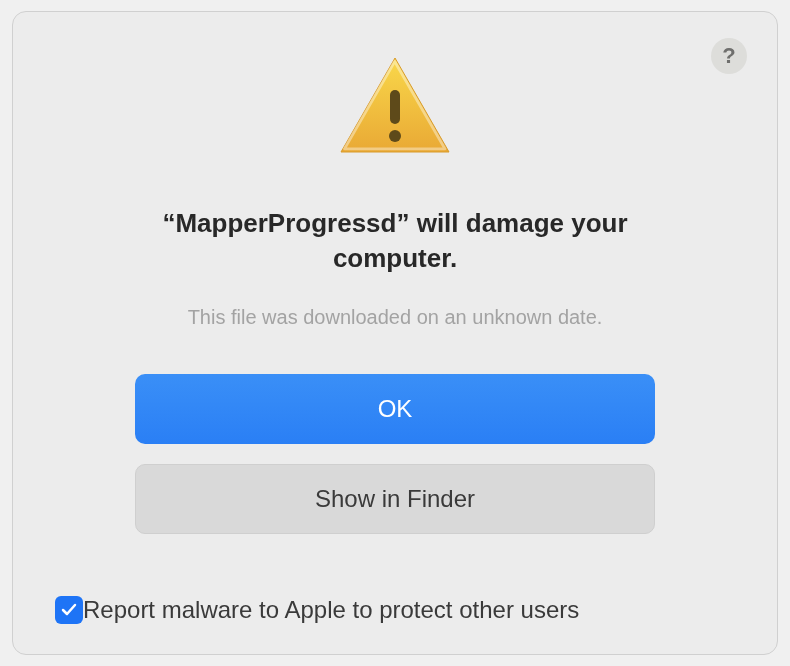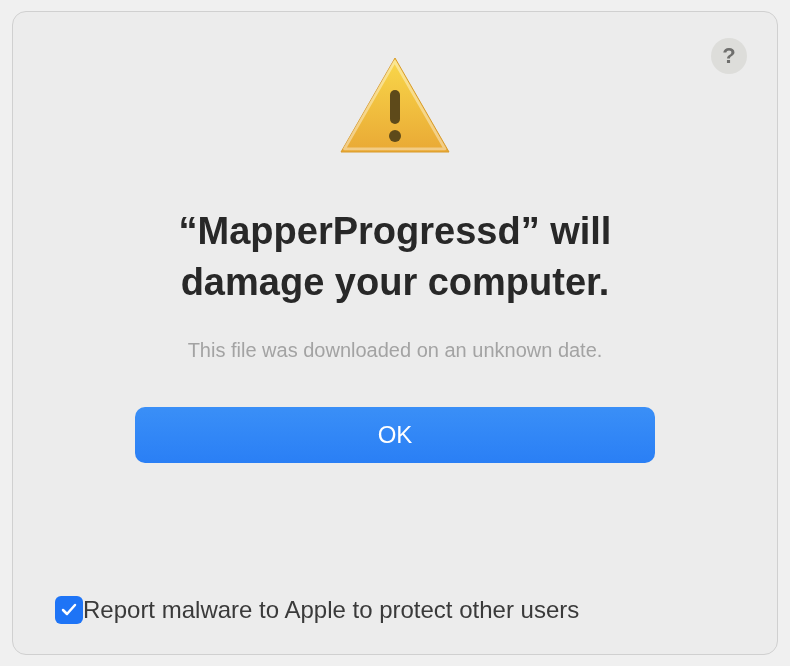--- a/index.html
+++ b/index.html
@@ -43,37 +43,37 @@
       cursor: pointer;
       color: #6f6f6d;
       font-size: 22px;
       font-weight: 600;
     }
     .warning-icon {
       margin-top: 10px;
       margin-bottom: 40px;
     }
     .heading {
-      font-size: 38px;
+      font-size: 26px;
       font-weight: 700;
       color: #282828;
       text-align: center;
       line-height: 1.35;
       margin-bottom: 30px;
       max-width: 560px;
     }
     .subtext {
       font-size: 20px;
       color: #a3a3a3;
       text-align: center;
       margin-bottom: 45px;
     }
     .btn {
       width: 520px;
-      height: 56px;
+      height: 70px;
       border-radius: 10px;
       border: none;
       font-size: 24px;
       font-weight: 400;
       cursor: pointer;
       margin-bottom: 20px;
     }
     .btn-primary {
       background: linear-gradient(180deg, #3a8ff7 0%, #2a7ff5 100%);
       color: #ffffff;
@@ -128,20 +128,21 @@
       <circle cx="60" cy="84" r="6" fill="#5e4a1a"></circle>
     </svg>
   </div>
 
   <div class="heading">“MapperProgressd” will damage your computer.</div>
 
   <div class="subtext">This file was downloaded on an unknown date.</div>
 
   <button class="btn btn-primary">OK</button>
 
+  <button class="btn btn-secondary">Show in Finder</button>
 
   <div class="checkbox-row">
     <div class="checkbox">
       <svg width="18" height="18" viewBox="0 0 18 18">
         <path d="M 3 9 L 7 13 L 15 4" stroke="#ffffff" stroke-width="2.5" fill="none" stroke-linecap="round" stroke-linejoin="round"></path>
       </svg>
     </div>
     <span class="checkbox-label">Report malware to Apple to protect other users</span>
   </div>
 </div>

